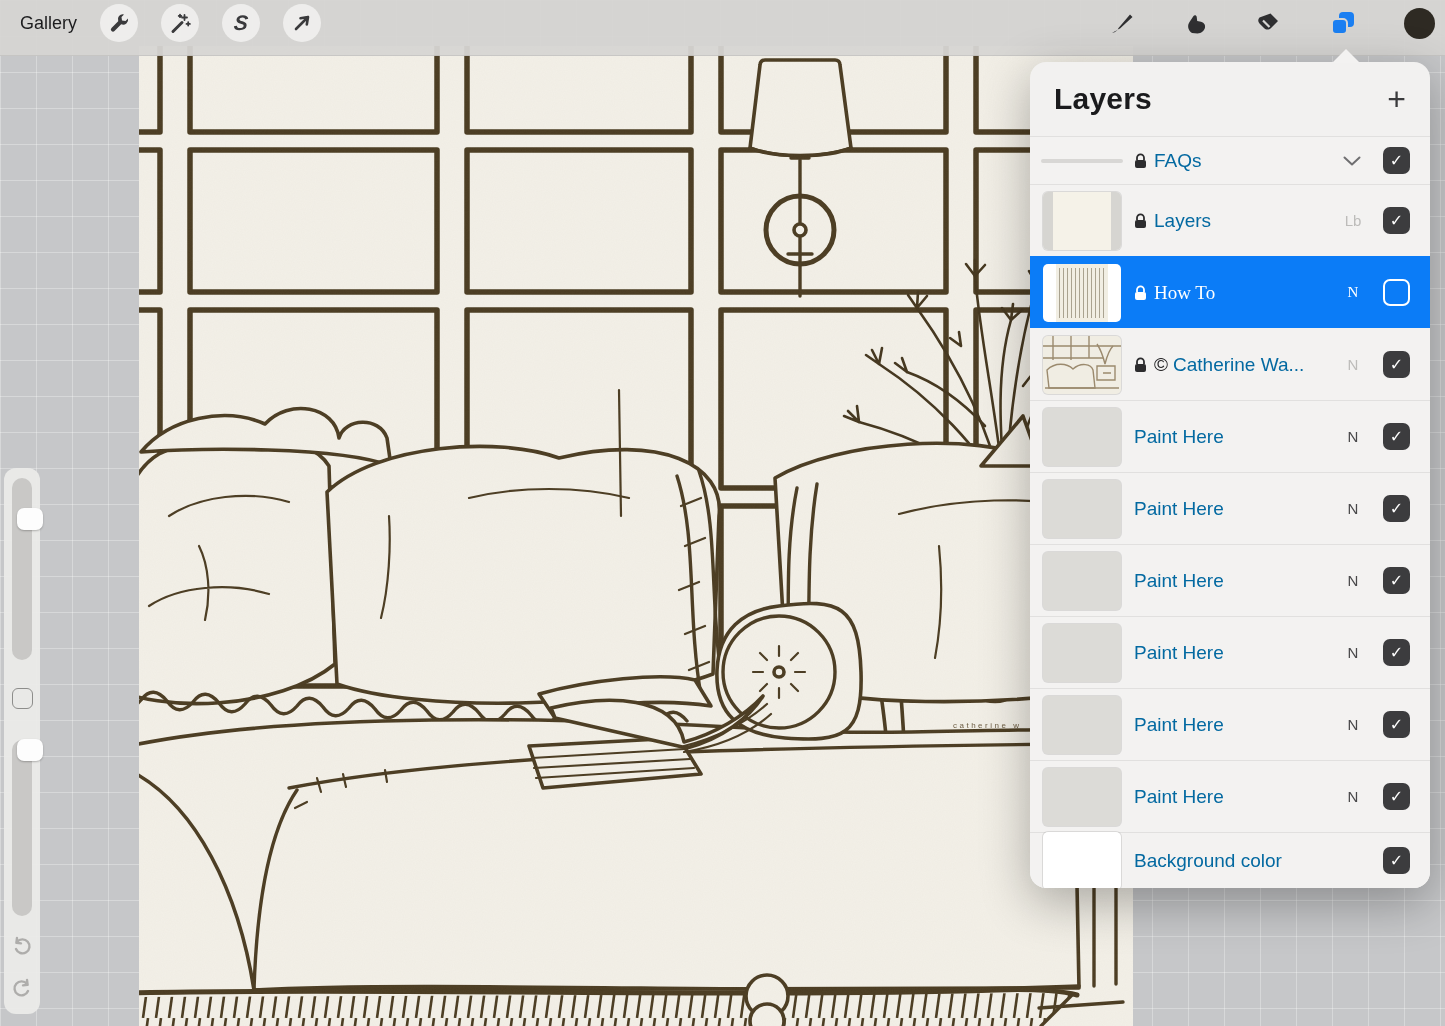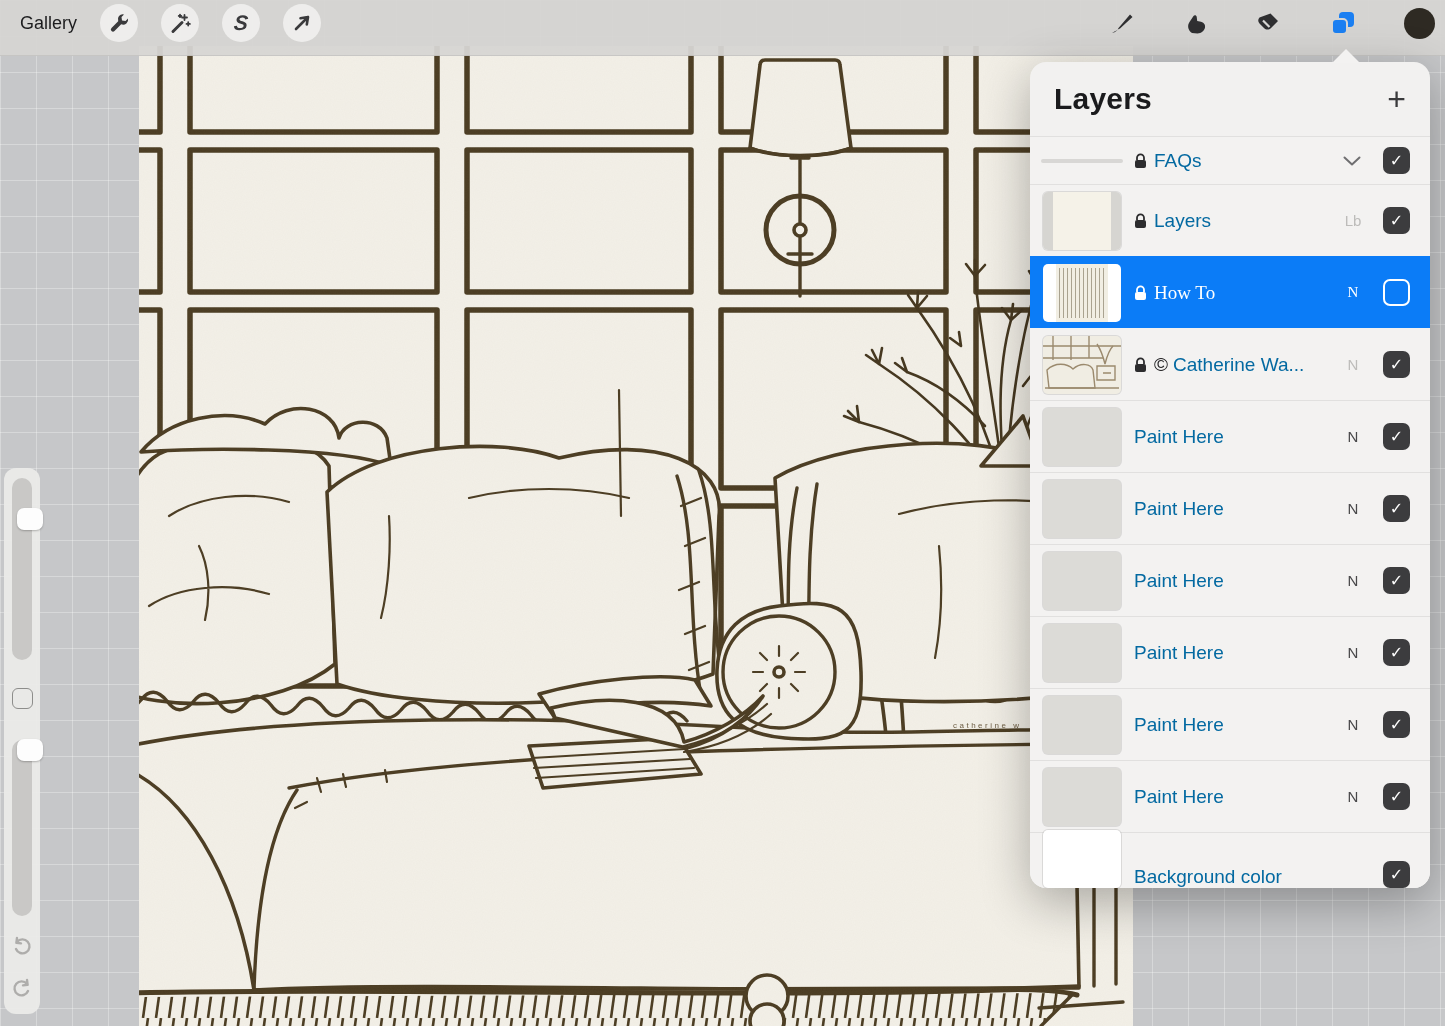--- a/index.html
+++ b/index.html
@@ -49,21 +49,21 @@
     border-bottom:14px solid #f3f2f1; }
   .panel-header { height:74px; display:flex; align-items:center; justify-content:space-between;
     padding:0 24px; }
   .panel-title { font-size:30px; font-weight:bold; color:#1b1b1d; letter-spacing:.2px; }
   .add-layer { font-size:32px; font-weight:300; color:#3a3a3c; line-height:30px; }
   .rows { position:absolute; left:0; top:74px; right:0; bottom:0; overflow:hidden;
     border-radius:0 0 16px 16px; }
   .layer-row { display:flex; align-items:center; height:72px; background:#f3f2f1;
     border-top:1px solid #e1e0df; padding-right:20px; position:relative; }
   .layer-row.h48 { height:48px; }
-  .layer-row.h56 { height:56px;align-items:flex-end; }
+  .layer-row.h56 { height:56px; }
   .layer-row.selected { background:#0b7cf7; border-top-color:#0b7cf7;font-family:Liberation Serif, serif; }
   .layer-row.selected + .layer-row { border-top-color:transparent; }
   .thumb-wrap { width:104px; flex:none; display:flex; align-items:center; justify-content:center; }
   .thumb { width:78px; height:58px; border-radius:5px; box-shadow:0 0 0 1px rgba(0,0,0,.10);
     overflow:hidden; position:relative; background:#dcdbd7; }
   .thumb.paper { background:linear-gradient(90deg,#d6d5d1 0 13%,#f5f2e8 13% 87%,#d6d5d1 87%); }
   .thumb.howto { background:linear-gradient(90deg,#ffffff 0 17%,#f1eee3 17% 83%,#ffffff 83%); box-shadow:none; }
   .thumb.howto .txtlines { position:absolute; left:16px; right:16px; top:4px; bottom:4px;
     background:repeating-linear-gradient(90deg, rgba(110,100,75,.55) 0 1px, transparent 1px 4px); }
   .thumb.bgcolor { background:#ffffff; }

